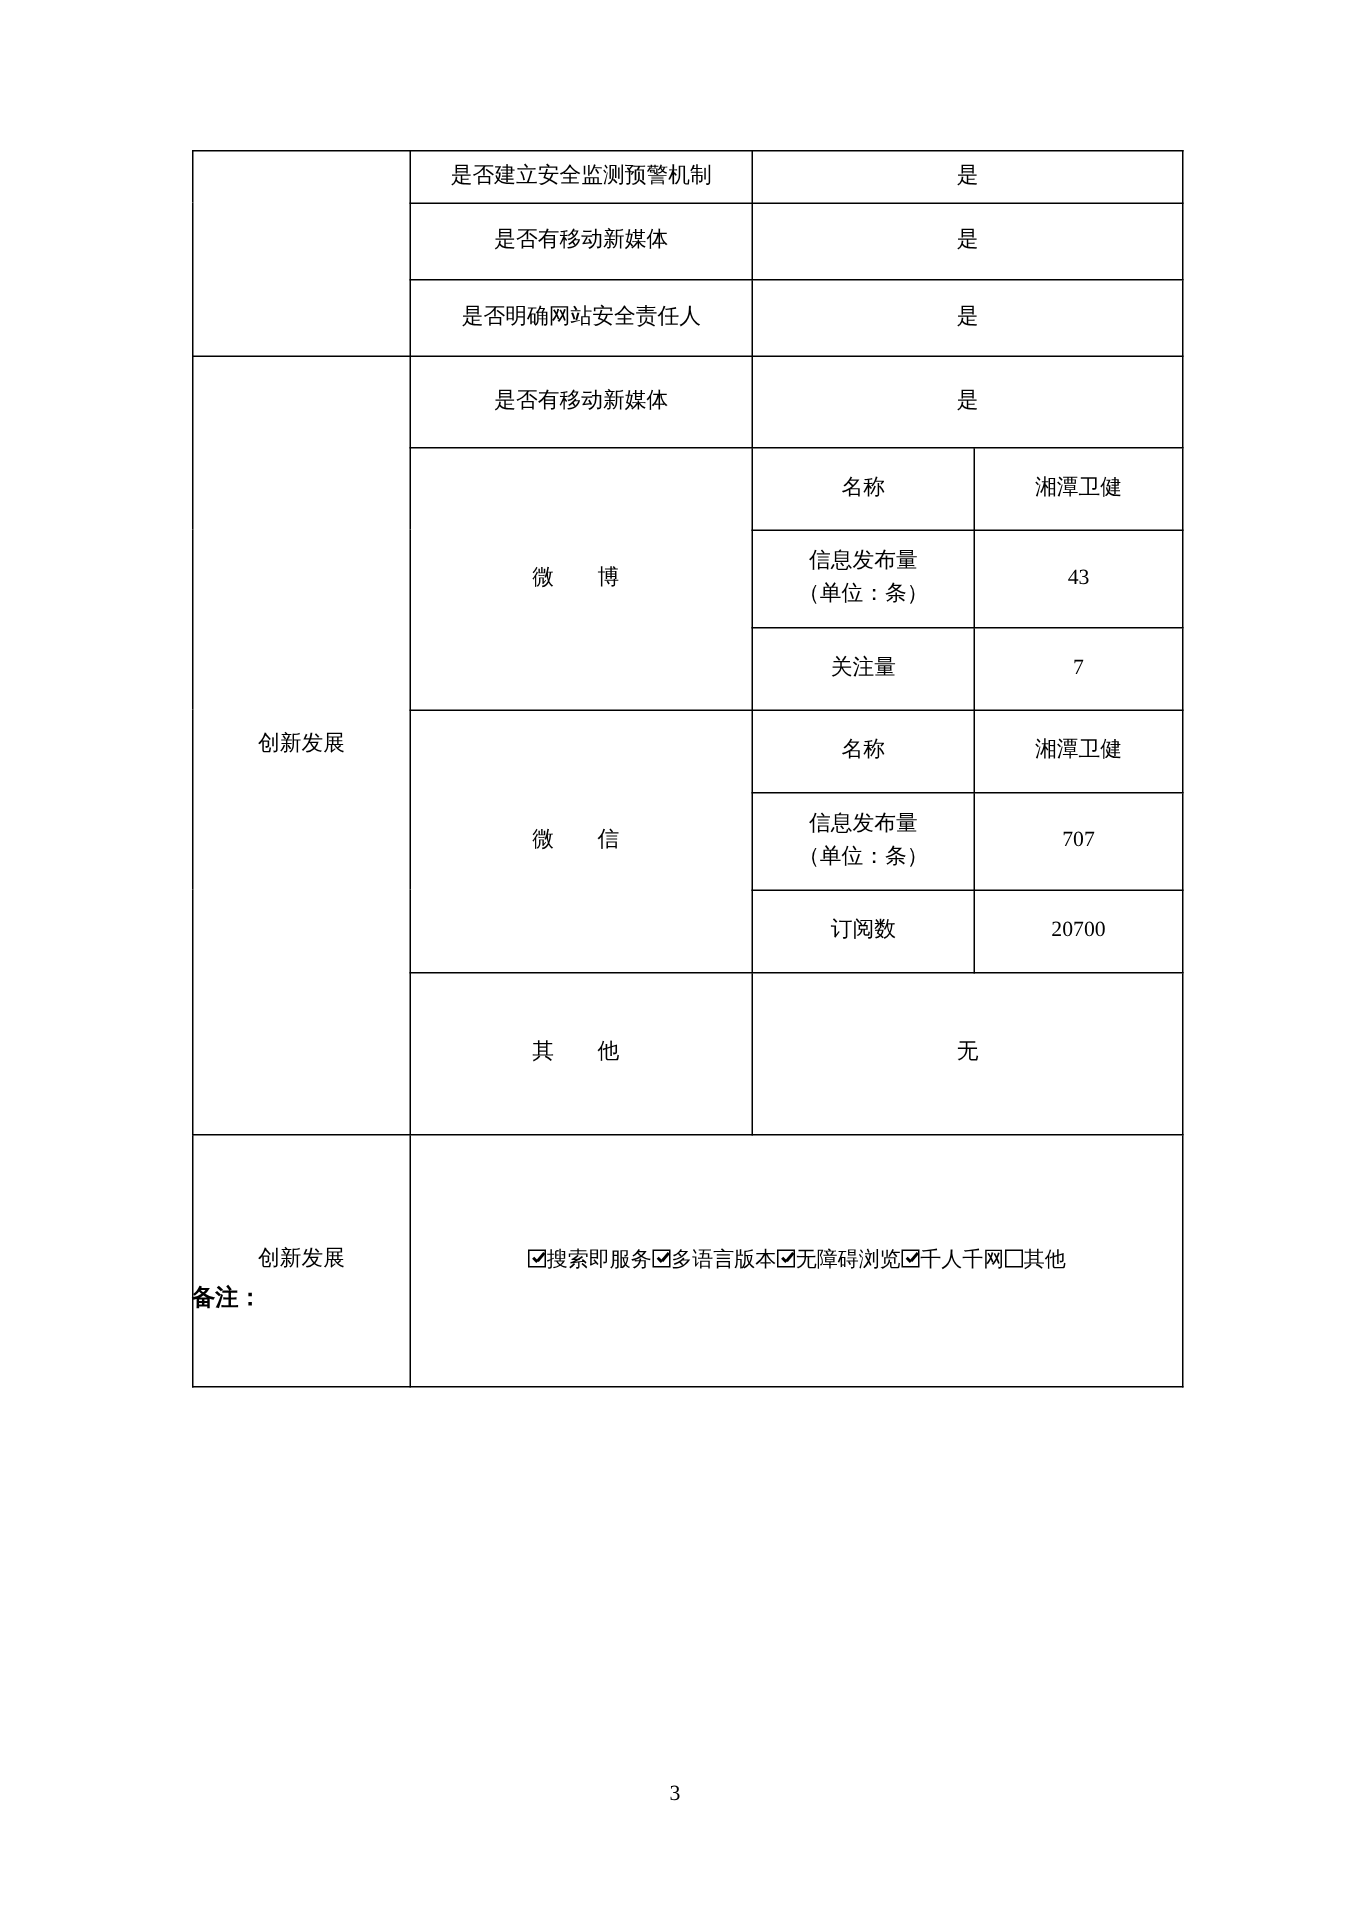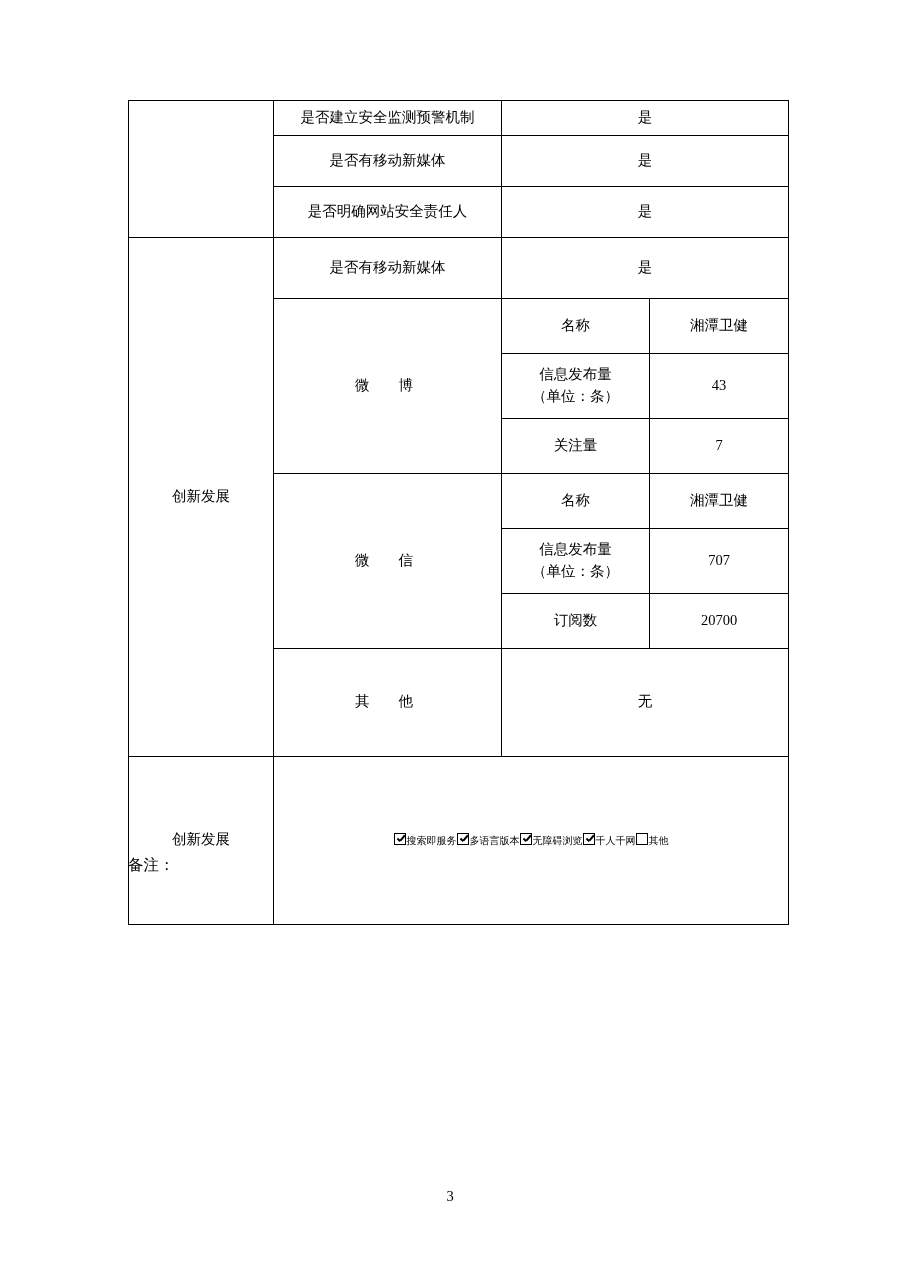--- a/index.html
+++ b/index.html
@@ -44,21 +44,21 @@
     line-height: 1.45;
   }
   .spaced-2 {
     letter-spacing: 0.5em;
     padding-left: 0.5em;
   }
   .innovation-label {
     font-size: 14.5px;
   }
   .checkbox-line {
-    font-size: 10px;
+    font-size: 14px;
     white-space: nowrap;
     letter-spacing: 0;
   }
   .cb {
     display: inline-block;
     width: 12px;
     height: 12px;
     border: 1px solid #000;
     position: relative;
     vertical-align: -1px;
@@ -86,21 +86,21 @@
     transform: rotate(-50deg);
   }
   .cb-item {
     margin-right: 0px;
   }
   .remark {
     position: absolute;
     left: 128px;
     top: 855px;
     font-size: 15.5px;
-    font-weight: normal;
+    font-weight: bold;
     font-family: "Liberation Serif", "DejaVu Serif", serif;
   }
   .page-number {
     position: absolute;
     left: 0;
     width: 900px;
     top: 1188px;
     text-align: center;
     font-size: 14.5px;
   }

